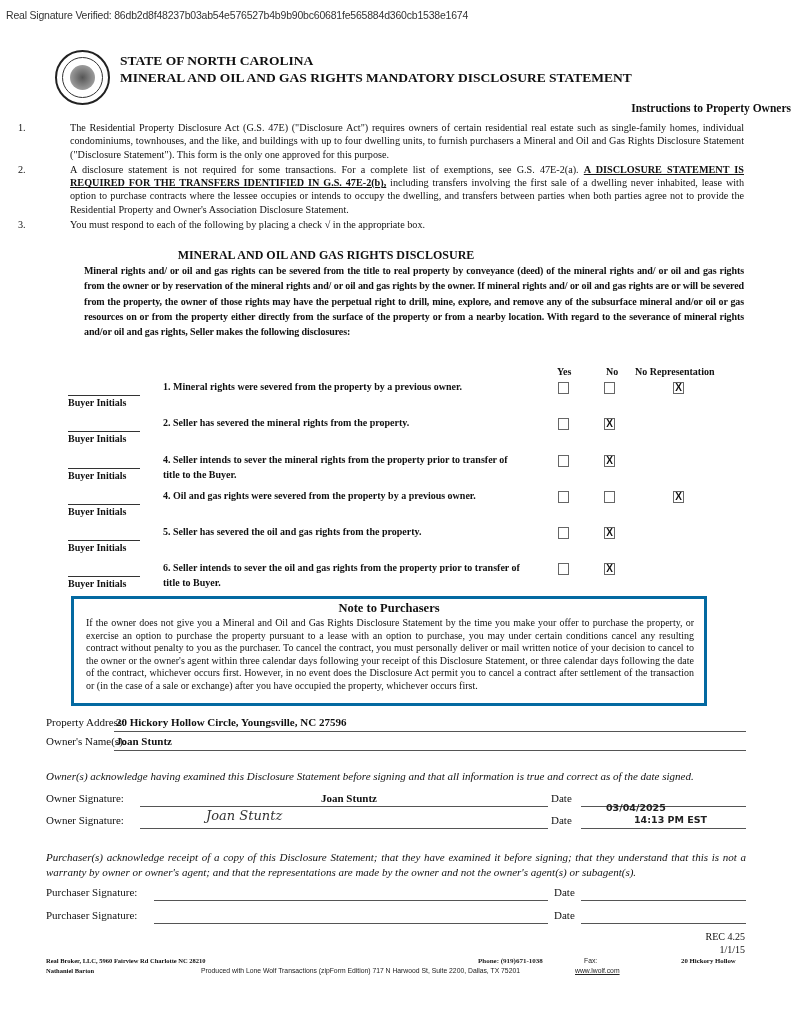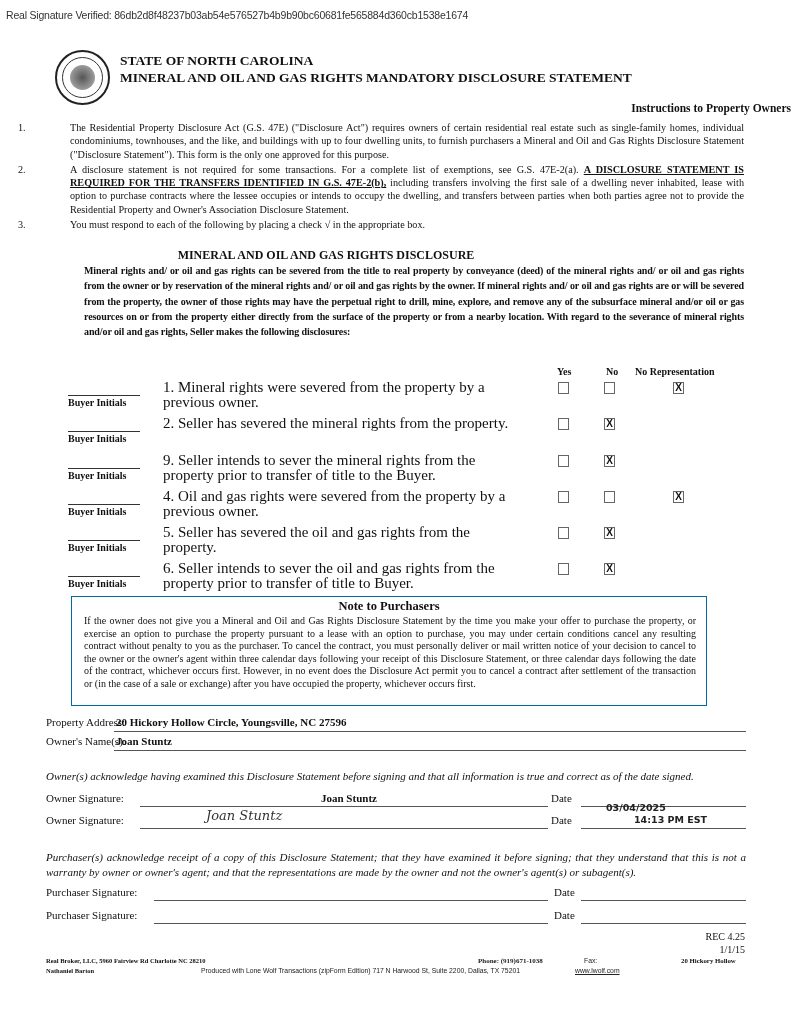--- a/index.html
+++ b/index.html
@@ -16,26 +16,26 @@
     .olist .item { display: flex; margin-bottom: 2px; }
     .olist .num { width: 52px; flex: none; padding-left: 0; }
     .olist .txt { flex: 1; text-align: justify; }
     .u-bold { font-weight: bold; text-decoration: underline; }
     .sec-head { left: 8px; width: 636px; top: 248px; text-align: center; font-size: 12px; font-weight: bold; }
     .intro { left: 68px; top: 263px; width: 660px; font-size: 10px; font-weight: bold; line-height: 15.3px; text-align: justify; font-family: "Liberation Serif", serif; letter-spacing: -0.1px; margin-left: 16px; }
     .col-head { top: 366px; font-size: 10px; font-weight: bold; }
     .row { left: 68px; width: 670px; height: 36px; }
     .row .initials-line { position: absolute; left: 0; top: 17px; width: 72px; border-top: 1px solid #333; }
     .row .initials-label { position: absolute; left: 0; top: 19px; font-size: 10px; font-weight: bold; }
-    .row .q { position: absolute; left: 95px; top: 2px; width: 360px; font-size: 15px; font-weight: normal; line-height: 14.5px; }
+    .row .q { position: absolute; left: 95px; top: 2px; width: 360px; font-size: 10px; font-weight: bold; line-height: 14.5px; }
     .cb { position: absolute; width: 11px; height: 12px; border: 1px solid #666; box-sizing: border-box; background: #fff; font-family: "Liberation Sans", sans-serif; font-size: 10px; font-weight: bold; line-height: 10px; text-align: center; color: #111; }
     .cb.yes { left: 490px; top: 4px; }
     .cb.no { left: 536px; top: 4px; }
     .cb.nr { left: 605px; top: 4px; }
-    .note { left: 71px; top: 596px; width: 636px; height: 110px; border: 1px solid #0369a1; box-sizing: border-box; }
+    .note { left: 71px; top: 596px; width: 636px; height: 110px; border: 3px solid #0369a1; box-sizing: border-box; }
     .note-title { position: absolute; left: 0; width: 100%; top: 2px; text-align: center; font-weight: bold; font-size: 12.5px; }
     .note-body { position: absolute; left: 12px; right: 10px; top: 18px; font-size: 10px; line-height: 12.6px; text-align: justify; }
     .field-row { left: 46px; width: 700px; font-size: 11px; height: 16px; }
     .field-row .lbl { position: absolute; left: 0; top: 0; }
     .field-row .line { position: absolute; bottom: 0; border-bottom: 1px solid #555; }
     .field-row .val { position: absolute; top: 0; font-weight: bold; font-size: 11px; }
     .ital { left: 46px; width: 700px; font-style: italic; font-size: 11px; line-height: 15px; text-align: justify; margin-top: 17px; }
     .sig-row { left: 46px; width: 700px; height: 18px; font-size: 11px; }
     .sig-row .lbl { position: absolute; left: 0; top: 3px; }
     .sig-row .sigline { position: absolute; border-bottom: 1px solid #555; bottom: 0; }
@@ -96,21 +96,21 @@
     <div class="abs row" style="top: 414px;">
       <span class="initials-line"></span>
       <span class="initials-label">Buyer Initials</span>
       <span class="q">2. Seller has severed the mineral rights from the property.</span>
       <span class="cb yes"></span>
       <span class="cb no">X</span>
     </div>
     <div class="abs row" style="top: 451px;">
       <span class="initials-line"></span>
       <span class="initials-label">Buyer Initials</span>
-      <span class="q">9. Seller intends to sever the mineral rights from the property prior to transfer of title to the Buyer.</span>
+      <span class="q">4. Seller intends to sever the mineral rights from the property prior to transfer of title to the Buyer.</span>
       <span class="cb yes"></span>
       <span class="cb no">X</span>
     </div>
     <div class="abs row" style="top: 487px;">
       <span class="initials-line"></span>
       <span class="initials-label">Buyer Initials</span>
       <span class="q">4. Oil and gas rights were severed from the property by a previous owner.</span>
       <span class="cb yes"></span>
       <span class="cb no"></span>
       <span class="cb nr">X</span>

